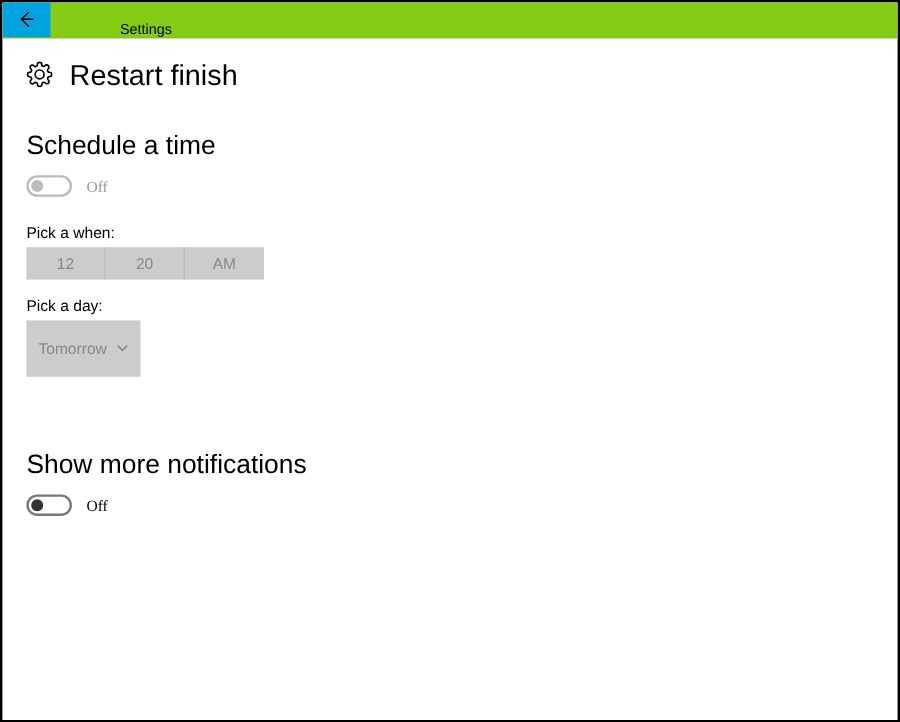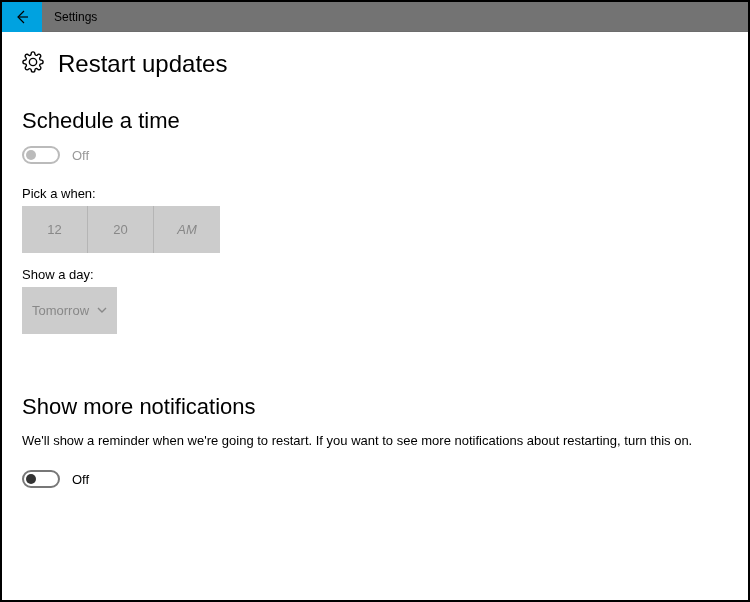--- a/index.html
+++ b/index.html
@@ -6,24 +6,25 @@
     body {
       font-family: "Segoe UI", -apple-system, sans-serif;
       background: #fff;
       width: 750px;
       height: 602px;
       border: 2px solid #000;
       overflow: hidden;
     }
     .titlebar {
       height: 30px;
-      background: #737373;
+      background: #84cc16;
       display: flex;
-      align-items: center;
+      align-items: flex-end;
       border-bottom: 1px solid rgba(0,0,0,0.05);
+      gap: 46px;
     }
     .back-btn {
       width: 40px;
       height: 30px;
       background: #00a2e0;
       display: flex;
       align-items: center;
       justify-content: center;
       cursor: pointer;
     }
@@ -54,22 +55,23 @@
       margin-bottom: 12px;
     }
     .section-desc {
       font-size: 13px;
       color: #000;
       margin-bottom: 20px;
       line-height: 1.4;
     }
     .toggle-row {
       display: flex;
-      align-items: center;
+      align-items: flex-end;
       margin-bottom: 22px;
+      font-family: Liberation Serif, serif;
     }
     .toggle {
       width: 38px;
       height: 18px;
       border-radius: 10px;
       border: 2px solid #777;
       position: relative;
       cursor: pointer;
       background: #fff;
     }
@@ -100,25 +102,25 @@
     }
     .time-picker {
       display: flex;
       margin-bottom: 14px;
     }
     .time-seg {
       background: #ccc;
       color: #888;
       font-size: 13px;
       text-align: center;
-      padding: 16px 0;
+      padding: 6px 0;
       border-right: 1px solid #b5b5b5;
       width: 66px;
     }
-    .time-seg:last-child { border-right: none; font-style: italic; }
+    .time-seg:last-child { border-right: none; }
     .day-picker {
       display: inline-flex;
       align-items: center;
       background: #ccc;
       color: #888;
       font-size: 13px;
       padding: 16px 10px;
       margin-bottom: 40px;
     }
     .day-picker .chev { margin-left: 8px; }
@@ -138,52 +140,51 @@
 </div>
 
 <div class="content">
   <div class="page-header">
     <span class="gear-icon">
       <svg width="22" height="22" viewBox="0 0 24 24">
         <path fill="none" stroke="#000" stroke-width="1.5" d="M12 8a4 4 0 100 8 4 4 0 000-8z"></path>
         <path fill="none" stroke="#000" stroke-width="1.5" d="M19.4 15a1.7 1.7 0 00.3 1.8l.1.1a2 2 0 11-2.8 2.8l-.1-.1a1.7 1.7 0 00-1.8-.3 1.7 1.7 0 00-1 1.5V21a2 2 0 11-4 0v-.1a1.7 1.7 0 00-1.1-1.5 1.7 1.7 0 00-1.8.3l-.1.1a2 2 0 11-2.8-2.8l.1-.1a1.7 1.7 0 00.3-1.8 1.7 1.7 0 00-1.5-1H3a2 2 0 110-4h.1a1.7 1.7 0 001.5-1.1 1.7 1.7 0 00-.3-1.8l-.1-.1a2 2 0 112.8-2.8l.1.1a1.7 1.7 0 001.8.3H9a1.7 1.7 0 001-1.5V3a2 2 0 114 0v.1a1.7 1.7 0 001 1.5 1.7 1.7 0 001.8-.3l.1-.1a2 2 0 112.8 2.8l-.1.1a1.7 1.7 0 00-.3 1.8V9a1.7 1.7 0 001.5 1H21a2 2 0 110 4h-.1a1.7 1.7 0 00-1.5 1z"></path>
       </svg>
     </span>
-    <h1 class="page-title">Restart updates</h1>
+    <h1 class="page-title">Restart finish</h1>
   </div>
 
   <h2 class="section-title">Schedule a time</h2>
 
   <div class="toggle-row">
     <div class="toggle disabled">
       <div class="toggle-knob"></div>
     </div>
     <span class="toggle-label disabled">Off</span>
   </div>
 
   <div class="field-label">Pick a when:</div>
   <div class="time-picker">
     <div class="time-seg">12</div>
     <div class="time-seg">20</div>
     <div class="time-seg">AM</div>
   </div>
 
-  <div class="field-label">Show a day:</div>
+  <div class="field-label">Pick a day:</div>
   <div class="day-picker">
     <span>Tomorrow</span>
     <span class="chev">
       <svg width="10" height="10" viewBox="0 0 10 10">
           <path d="M1 3 L5 7 L9 3" stroke="#888" stroke-width="1.4" fill="none"></path>
         </svg>
     </span>
   </div>
 
   <div class="section2">
     <h2 class="section-title">Show more notifications</h2>
-    <p class="section-desc">We'll show a reminder when we're going to restart. If you want to see more notifications about restarting, turn this on.</p>
     <div class="toggle-row">
       <div class="toggle">
         <div class="toggle-knob"></div>
       </div>
       <span class="toggle-label">Off</span>
     </div>
   </div>
 </div>
 
 </body></html>

